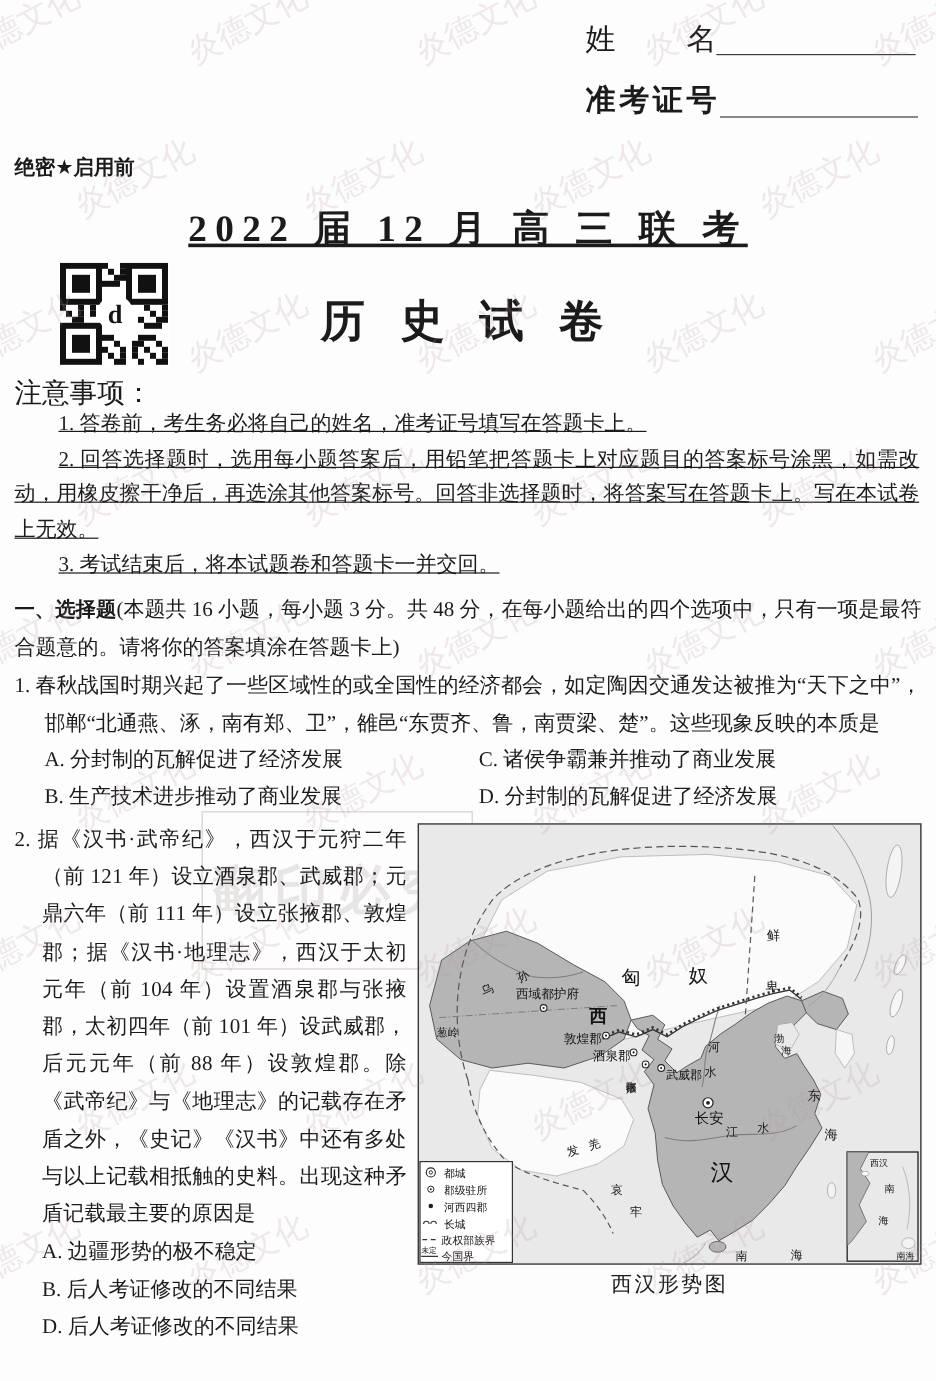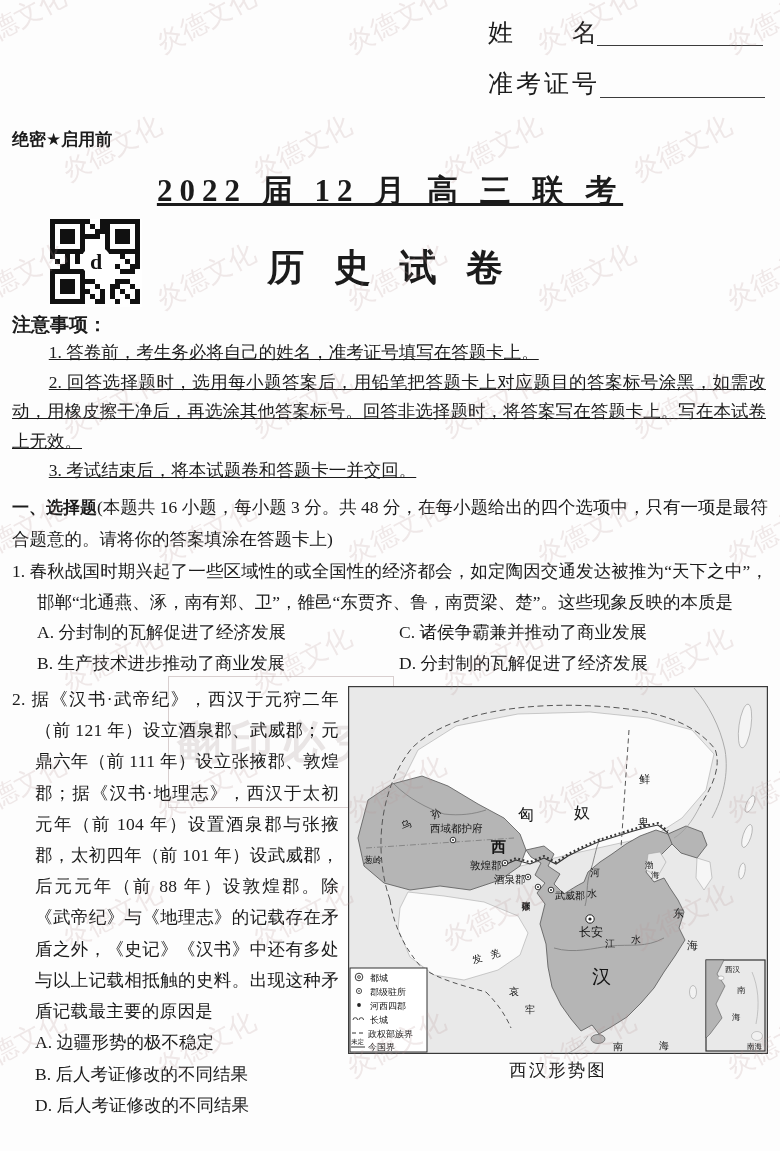--- a/index.html
+++ b/index.html
@@ -13,21 +13,21 @@
       transform:rotate(-28deg);font-family:"Liberation Sans","DejaVu Sans",sans-serif;}
   
   .big-label{font-size:25px;letter-spacing:1px;}
   .u-line{border-top:1.3px solid #3c3c3c;height:0;}
   .secrecy{font-size:17px;font-weight:bold;}
   .title{left:0;width:780px;top:170px;text-align:center;font-size:31px;font-weight:bold;
          letter-spacing:7px;white-space:nowrap;text-decoration:underline;}
   .subtitle{left:0;width:780px;top:243px;text-align:center;font-size:37px;font-weight:bold;
             letter-spacing:10px;}
   
-  .notes-head{font-size:19px;font-weight:bold;}
+  .notes-head{font-size:23px;font-weight:normal;}
   .notes{width:754px;font-size:17.5px;line-height:29.6px;text-align:justify;}
   .notes p{margin:0;text-indent:2.1em;text-decoration:underline;}
   .sec-head{width:756px;font-size:17.5px;line-height:30.5px;text-align:justify;}
   .sec-head .b{font-weight:bold;font-family:"Liberation Sans","DejaVu Sans",sans-serif;font-size:17px;}
   
   .q{width:756px;font-size:17.5px;line-height:30.5px;}
   .q .stem{margin:0;padding-left:25px;text-indent:-25px;text-align:justify;}
   .opt-grid{display:grid;grid-template-columns:362px 1fr;padding-left:25px;line-height:31px;}
   .q2col{width:327px;font-size:17.5px;line-height:31.2px;z-index:4;}
   .q2col .stem{margin:0;padding-left:23px;text-indent:-23px;text-align:justify;letter-spacing:.3px;}
@@ -89,21 +89,21 @@
       <span class="wm" style="left: -38px; top: 1026px;">炎德文化</span>
       <span class="wm" style="left: 152px; top: 1026px;">炎德文化</span>
       <span class="wm" style="left: 342px; top: 1026px;">炎德文化</span>
       <span class="wm" style="left: 532px; top: 1026px;">炎德文化</span>
       <span class="wm" style="left: 722px; top: 1026px;">炎德文化</span>
     </div>
 
   <div class="abs big-label" style="left:488px;top:16px;">姓</div>
   <div class="abs big-label" style="left:572px;top:16px;">名</div>
   <div class="abs u-line" style="left:597px;top:45px;width:166px;"></div>
-  <div class="abs big-label" style="left:488px;top:67px;letter-spacing:3px;">准考证号</div>
+  <div class="abs big-label" style="left:488px;top:67px;letter-spacing:3px;font-weight:bold;">准考证号</div>
   <div class="abs u-line" style="left:600px;top:97px;width:165px;"></div>
 
   <div class="abs secrecy sans" style="left:12px;top:128px;">绝密★启用前</div>
 
   <div class="abs title">2022 届 12 月 高 三 联 考</div>
   <div class="abs subtitle">历 史 试 卷</div>
 
   <div class="abs" style="left:50px;top:219px;">
     <svg id="qr" width="92" height="88" viewBox="0 0 92 88">
         <rect x="0" y="0" width="92" height="88" fill="#fff"></rect>

